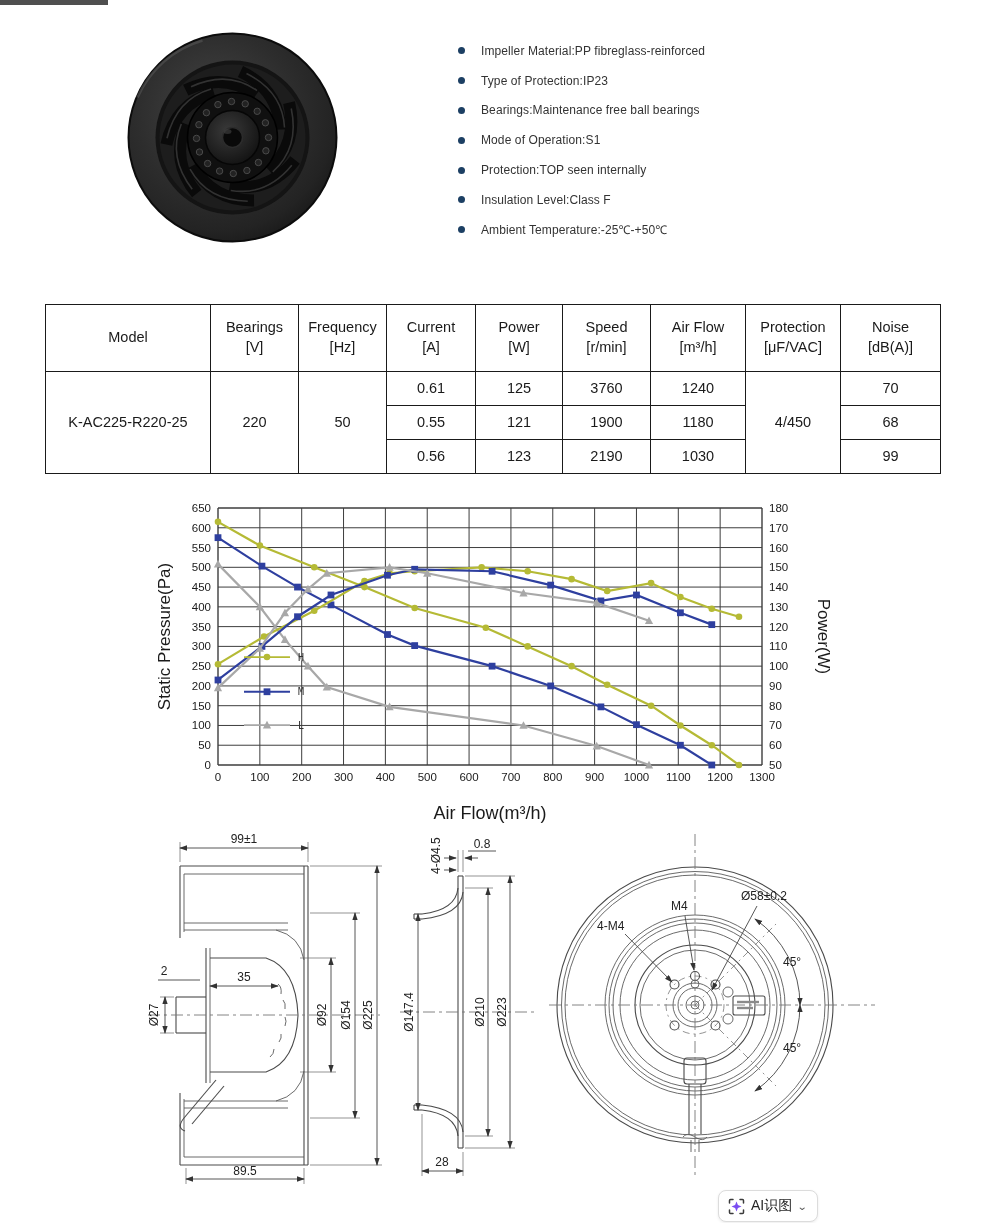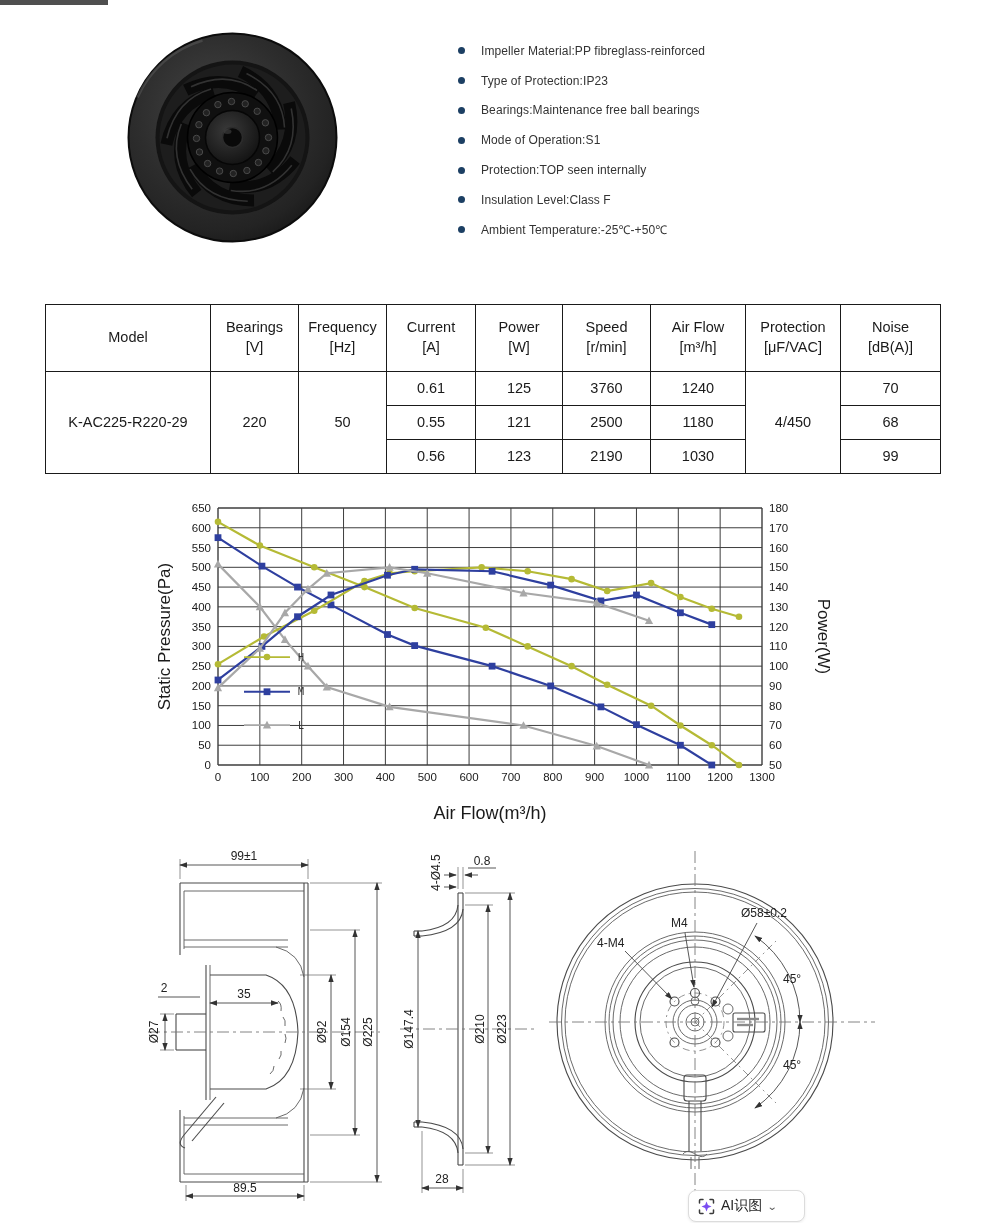--- a/index.html
+++ b/index.html
@@ -15,32 +15,32 @@
   .bullet-item span.txt{font-size:12px;color:#333;letter-spacing:.1px;}
   
   .spec-table{position:absolute;left:45px;top:304px;width:895px;border-collapse:collapse;table-layout:fixed;}
   .spec-table th,.spec-table td{border:1.6px solid #1a1a1a;text-align:center;vertical-align:middle;
      font-size:14.5px;font-weight:400;color:#1a1a1a;padding:0;line-height:1.35;}
   .spec-table thead th{height:66px;}
   .spec-table tbody td{height:33px;}
   
   .chart-wrap{position:absolute;left:150px;top:492px;width:700px;height:334px;}
   
-  .drawings{position:absolute;left:0;top:835px;width:876px;height:378px;text-align:right;}
+  .drawings{position:absolute;left:0;top:818px;width:876px;height:378px;text-align:right;}
   .svg-abs{position:absolute;top:0;}
   .dwg text{font-family:"Liberation Sans",sans-serif;font-size:12px;fill:#222;}
   .dwg .geo{stroke:#4a4a4a;stroke-width:1.1;fill:none;}
   .dwg .geo2{stroke:#5a5a5a;stroke-width:.9;fill:none;}
   .dwg .dim{stroke:#444;stroke-width:.9;fill:none;}
   .dwg .ext{stroke:#666;stroke-width:.7;fill:none;}
   .dwg .cl{stroke:#777;stroke-width:.9;fill:none;stroke-dasharray:12 4 3 4;}
   .dwg .dash{stroke:#777;stroke-width:.8;fill:none;stroke-dasharray:7 4 2 4;}
   
-  .ai-btn{position:absolute;left:688px;top:1190px;height:30px;display:flex;align-items:center;gap:6px;
-     padding:0 27px 0 9px;background:#fff;border:1px solid #dcdcdc;border-radius:8px;
+  .ai-btn{position:absolute;left:718px;top:1190px;height:30px;display:flex;align-items:center;gap:6px;
+     padding:0 10px 0 9px;background:#fff;border:1px solid #dcdcdc;border-radius:8px;
      box-shadow:0 1px 3px rgba(0,0,0,.08);cursor:pointer;}
   .ai-btn .lbl{font-size:14px;color:#262626;}
   .ai-btn .chev{font-size:10px;color:#595959;transform:scaleX(1.3);}
 </style>
 </head>
 <body>
 
 <div id="stage">
 
   <div class="topbar"></div>
@@ -185,34 +185,34 @@
             <div>[μF/VAC]</div>
           </th>
         <th>
             <div>Noise</div>
             <div>[dB(A)]</div>
           </th>
       </tr>
     </thead>
     <tbody>
       <tr>
-        <td rowspan="3">K-AC225-R220-29</td>
+        <td rowspan="3">K-AC225-R220-25</td>
         <td rowspan="3">220</td>
         <td rowspan="3">50</td>
         <td>0.61</td>
         <td>125</td>
         <td>3760</td>
         <td>1240</td>
         <td rowspan="3">4/450</td>
         <td>70</td>
       </tr>
       <tr>
         <td>0.55</td>
         <td>121</td>
-        <td>2500</td>
+        <td>1900</td>
         <td>1180</td>
         <td>68</td>
       </tr>
       <tr>
         <td>0.56</td>
         <td>123</td>
         <td>2190</td>
         <td>1030</td>
         <td>99</td>
       </tr>

